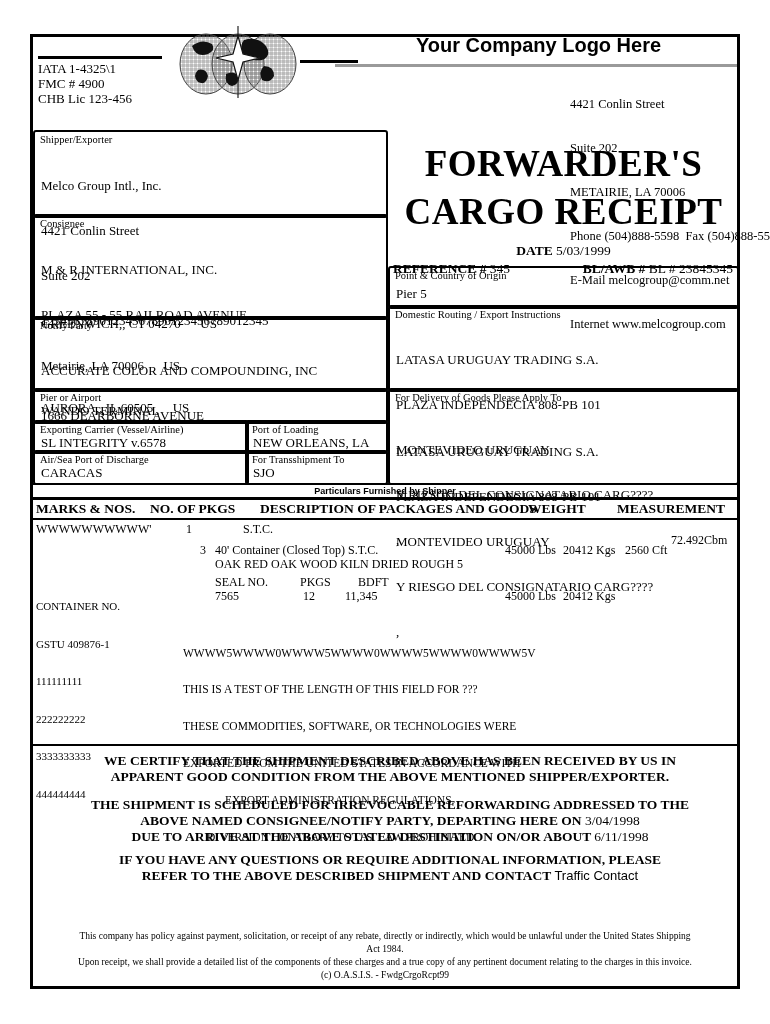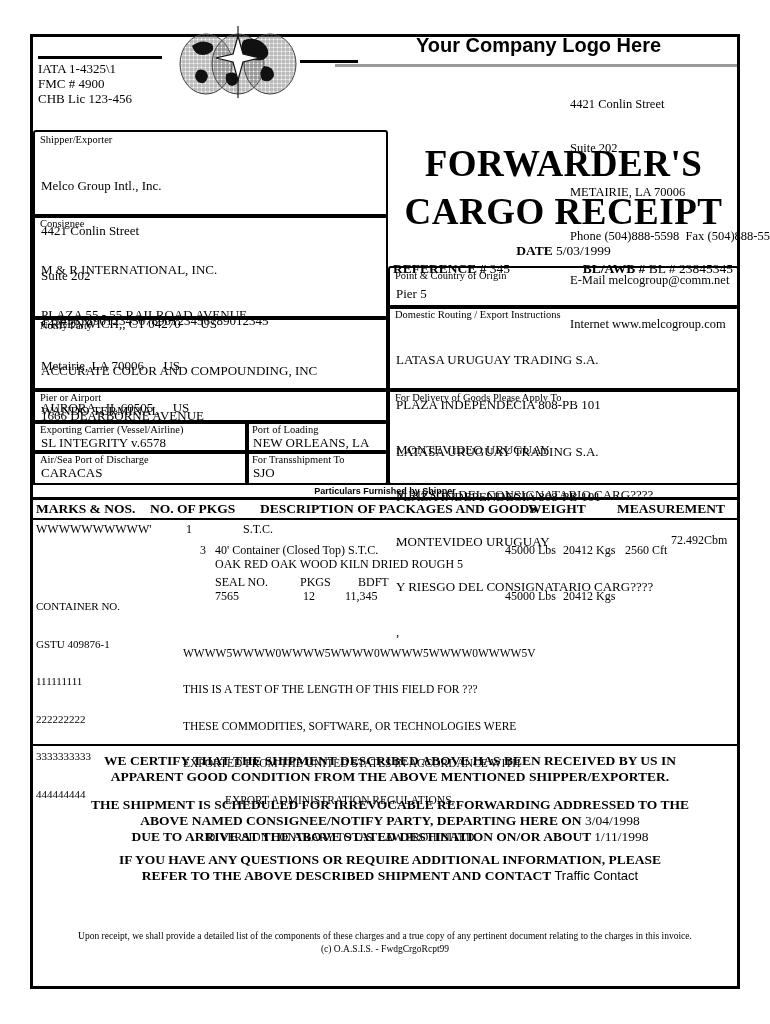--- a/index.html
+++ b/index.html
@@ -234,30 +234,31 @@
   </div>
 
   <div class="cert" style="top:797px;">
     <div>THE SHIPMENT IS SCHEDULED FOR IRREVOCABLE REFORWARDING ADDRESSED TO THE</div>
     <div>
       <span>ABOVE NAMED CONSIGNEE/NOTIFY PARTY, DEPARTING HERE ON</span>
       <span class="reg">3/04/1998</span>
     </div>
     <div>
       <span>DUE TO ARRIVE AT THE ABOVE STATED DESTINATION ON/OR ABOUT</span>
-      <span class="reg">1/11/1998</span>
+      <span class="reg">6/11/1998</span>
     </div>
   </div>
 
   <div class="cert" style="top:852px;">
     <div>IF YOU HAVE ANY QUESTIONS OR REQUIRE ADDITIONAL INFORMATION, PLEASE</div>
     <div>
       <span>REFER TO THE ABOVE DESCRIBED SHIPMENT AND CONTACT</span>
       <span class="reg sans" style="font-size:13px;">Traffic Contact</span>
     </div>
   </div>
 
   <div class="footer" style="top:930px;">
+    <div>This company has policy against payment, solicitation, or receipt of any rebate, directly or indirectly, which would be unlawful under the United States Shipping Act 1984.</div>
     <div>Upon receipt, we shall provide a detailed list of the components of these charges and a true copy of any pertinent document relating to the charges in this invoice.</div>
     <div>(c) O.A.S.I.S. - FwdgCrgoRcpt99</div>
   </div>
 
 </div>
 
 </body></html>

